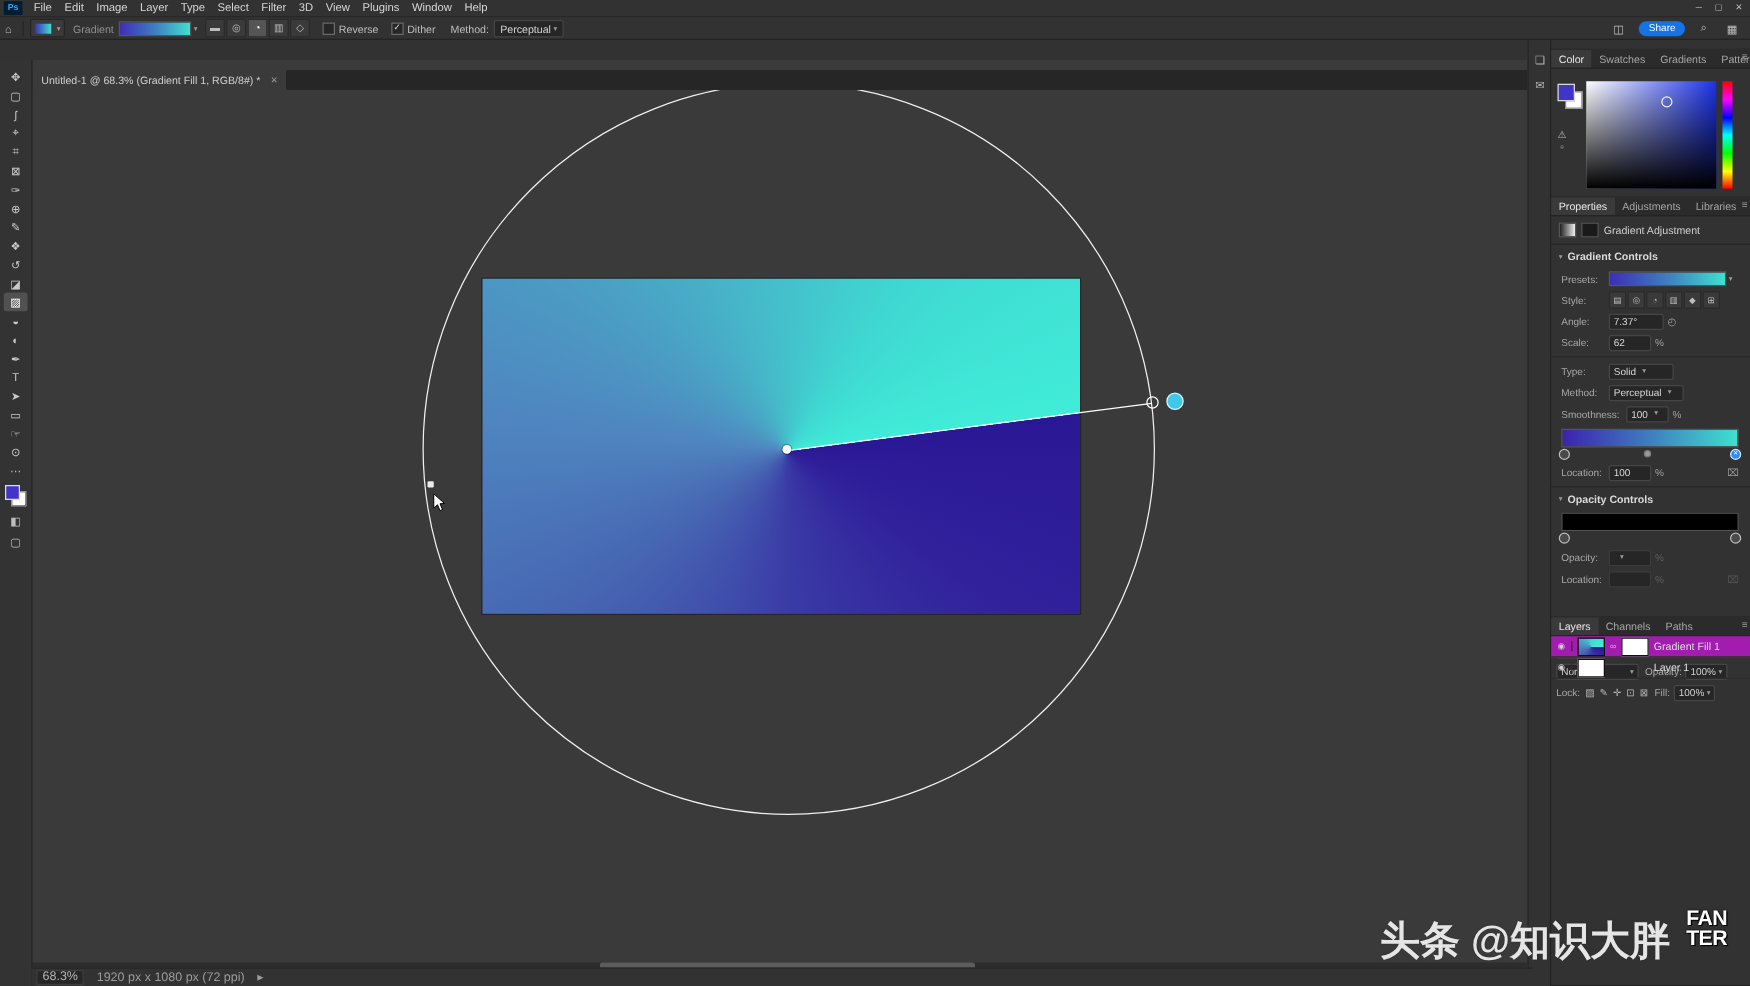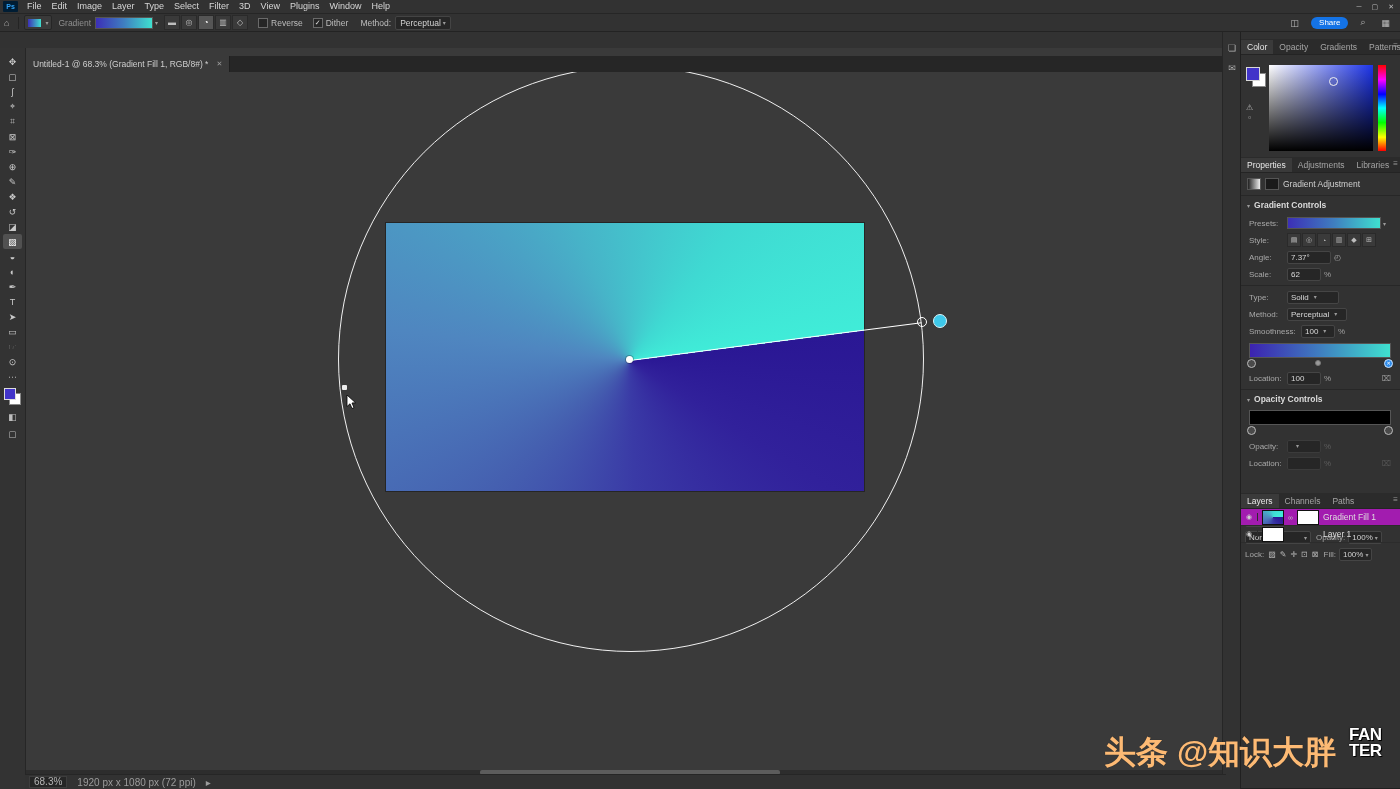--- a/index.html
+++ b/index.html
@@ -144,21 +144,21 @@
   .linkglyph{font-size:7px;color:#bdbdbd;flex:none;}
   .layer-name{font-size:8.5px;color:#dedede;white-space:nowrap;}
   .hidden{visibility:hidden;}
 
   
   .statusbar{position:absolute;left:25px;bottom:0;width:1197px;height:14px;background:#323232;border-top:1px solid #262626;
              display:flex;align-items:center;gap:10px;font-size:10px;color:#9c9c9c;padding-left:4px;z-index:16;}
   .zoom-box{background:#262626;border:1px solid #3d3d3d;height:10px;line-height:10px;padding:0 4px;color:#b5b5b5;}
 
   
-  .wm-text{position:absolute;left:1104px;top:731px;font-size:32px;font-weight:bold;color:#fdba74;z-index:60;
+  .wm-text{position:absolute;left:1104px;top:731px;font-size:32px;font-weight:bold;color:#e5e5e5;z-index:60;
            text-shadow:0 0 1px rgba(0,0,0,0.4);white-space:nowrap;}
   .wm-logo{position:absolute;left:1349px;top:727px;z-index:60;color:#ffffff;font-weight:900;font-size:17px;line-height:0.95;
            letter-spacing:-0.5px;text-shadow:0 0 2px #000,1px 1px 0 #000;text-align:center;}
 
   .cursor-svg{position:absolute;left:321px;top:347px;z-index:30;}
 </style>
 </head>
 <body>
 
 <div id="app">
@@ -313,21 +313,21 @@
       <span>✉</span>
     </div>
 
   <div class="rpanels">
 
     <div class="panel" style="top:8px;height:118px;">
       <div class="tabrow">
         <div style="display:flex">
 
         <div class="ptab active">Color</div>
-            <div class="ptab">Opacity</div>
+            <div class="ptab">Swatches</div>
             <div class="ptab">Gradients</div>
             <div class="ptab">Patterns</div>
           </div>
         <span class="pmenu">≡</span>
       </div>
       <div class="cp-body">
         <div class="cp-swatches">
           <div class="cp-fg"></div>
           <div class="cp-bg"></div>
         </div>

